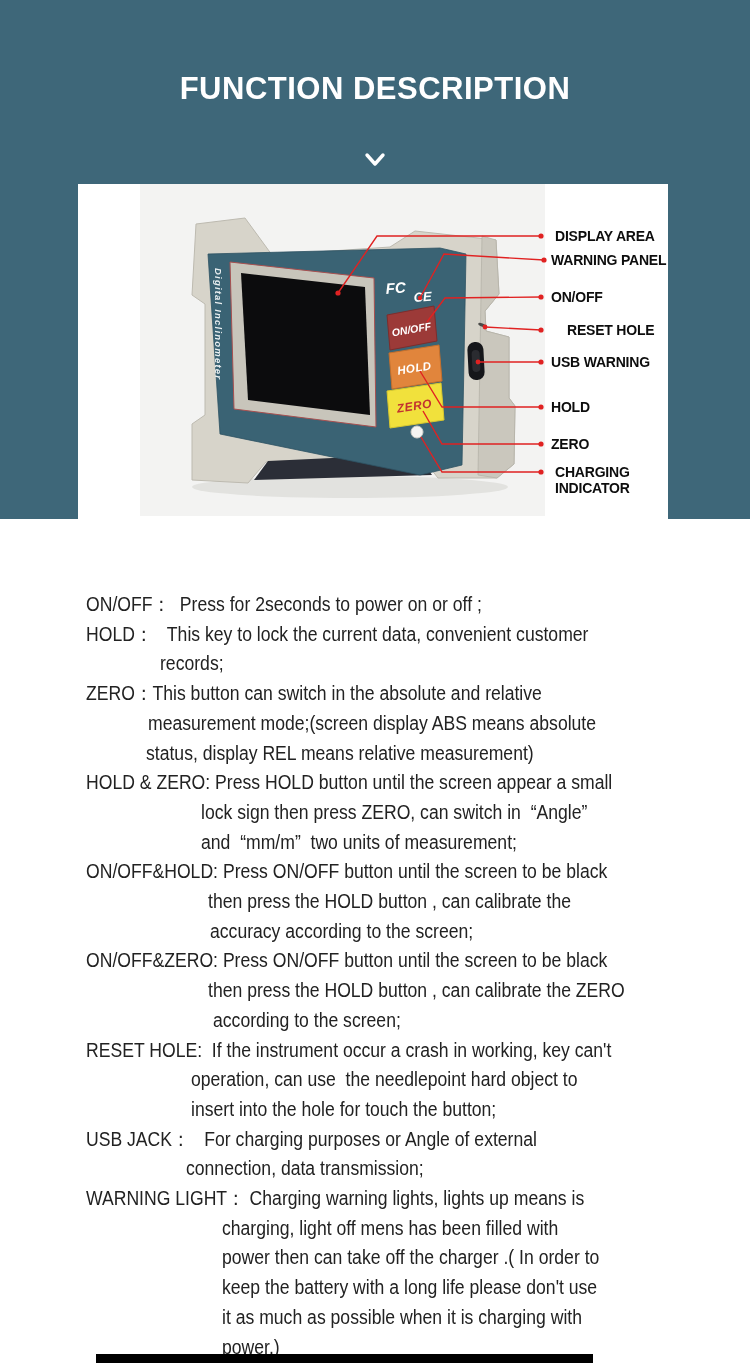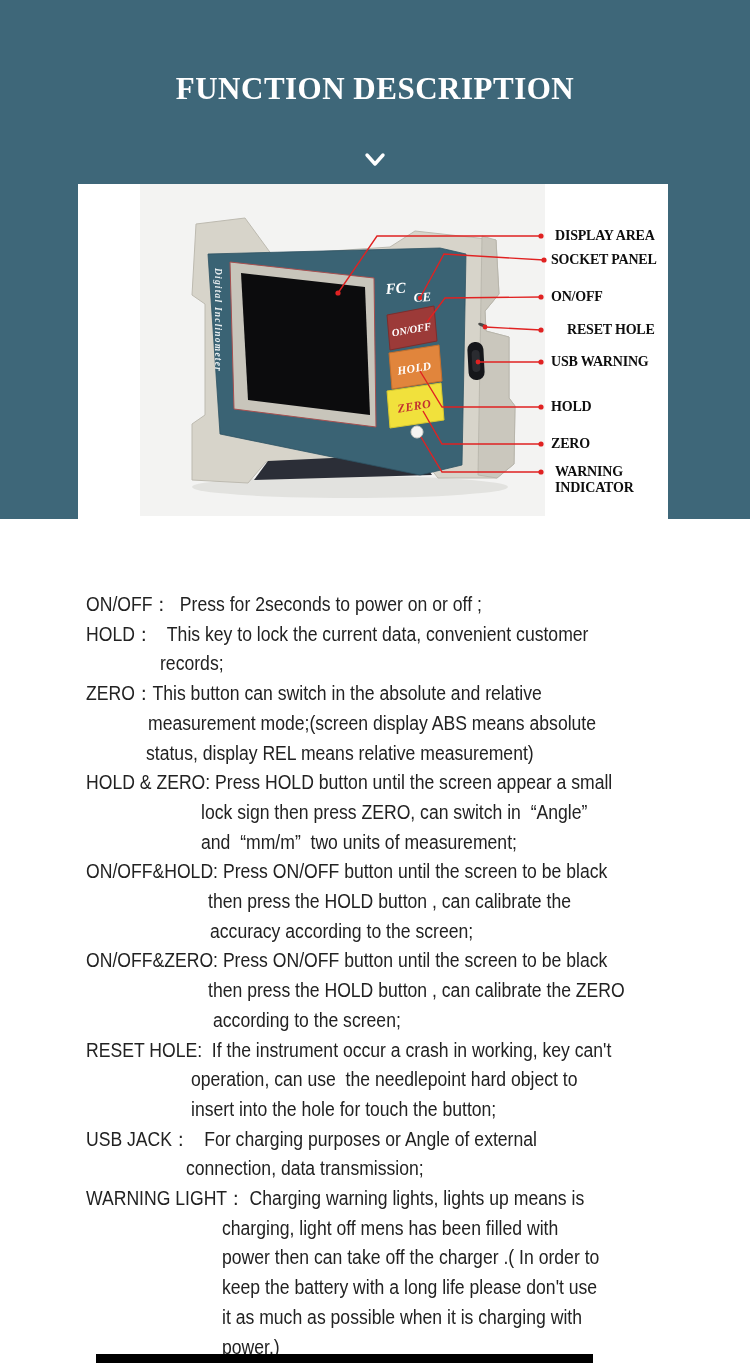--- a/index.html
+++ b/index.html
@@ -1,19 +1,19 @@
 <!DOCTYPE html>
 <html><head>
 <meta charset="utf-8">
 <style>
   html,body{margin:0;padding:0;background:#ffffff;}
   .page{position:relative;width:750px;height:1363px;background:#ffffff;overflow:hidden;
         font-family:"Liberation Sans",sans-serif;}
   
-  .hero{position:absolute;left:0;top:0;width:750px;height:519px;background:#3e6779;font-family:Liberation Serif, serif;}
+  .hero{position:absolute;left:0;top:0;width:750px;height:519px;background:#3e6779;}
   .hero-title{position:absolute;left:0;top:71px;width:750px;text-align:center;
         color:#ffffff;font-size:31px;font-weight:bold;letter-spacing:.5px;margin:0;}
   .chevron{position:absolute;left:363px;top:152px;}
   
   .figure-box{position:absolute;left:78px;top:184px;width:590px;height:341px;background:#ffffff;}
   .figure-svg{position:absolute;left:0;top:0;}
   .callout-label{position:absolute;left:473px;transform:translateY(-50%);
         color:#0d0d0d;font-size:14px;font-weight:bold;letter-spacing:-0.2px;
         line-height:16px;white-space:pre-line;}
   .co0{top:52px;left:477px;} .co1{top:76px;} .co2{top:113px;} .co3{top:146px;padding-left:16px;}
@@ -100,27 +100,27 @@
             <circle cx="407" cy="143" r="2.4"></circle>
           <circle cx="463" cy="178" r="2.6"></circle>
             <circle cx="400" cy="178" r="2.4"></circle>
           <circle cx="463" cy="223" r="2.6"></circle>
           <circle cx="463" cy="260" r="2.6"></circle>
           <circle cx="463" cy="288" r="2.6"></circle>
         </g>
       </svg>
 
       <div class="callout-label co0">DISPLAY AREA</div>
-      <div class="callout-label co1">SOCKET PANEL</div>
+      <div class="callout-label co1">WARNING PANEL</div>
       <div class="callout-label co2">ON/OFF</div>
       <div class="callout-label co3">RESET HOLE</div>
       <div class="callout-label co4">USB WARNING</div>
       <div class="callout-label co5">HOLD</div>
       <div class="callout-label co6">ZERO</div>
-      <div class="callout-label co7">WARNING
+      <div class="callout-label co7">CHARGING
 INDICATOR</div>
     </div>
   </div>
 
   <div class="description">
       <div class="desc-line" style="padding-left: 97.7273px;">ON/OFF：  Press for 2seconds to power on or off ;</div>
       <div class="desc-line" style="padding-left: 97.7273px;">HOLD：   This key to lock the current data, convenient customer</div>
       <div class="desc-line" style="padding-left: 181.818px;">records;</div>
       <div class="desc-line" style="padding-left: 97.7273px;">ZERO：This button can switch in the absolute and relative</div>
       <div class="desc-line" style="padding-left: 168.182px;">measurement mode;(screen display ABS means absolute</div>

